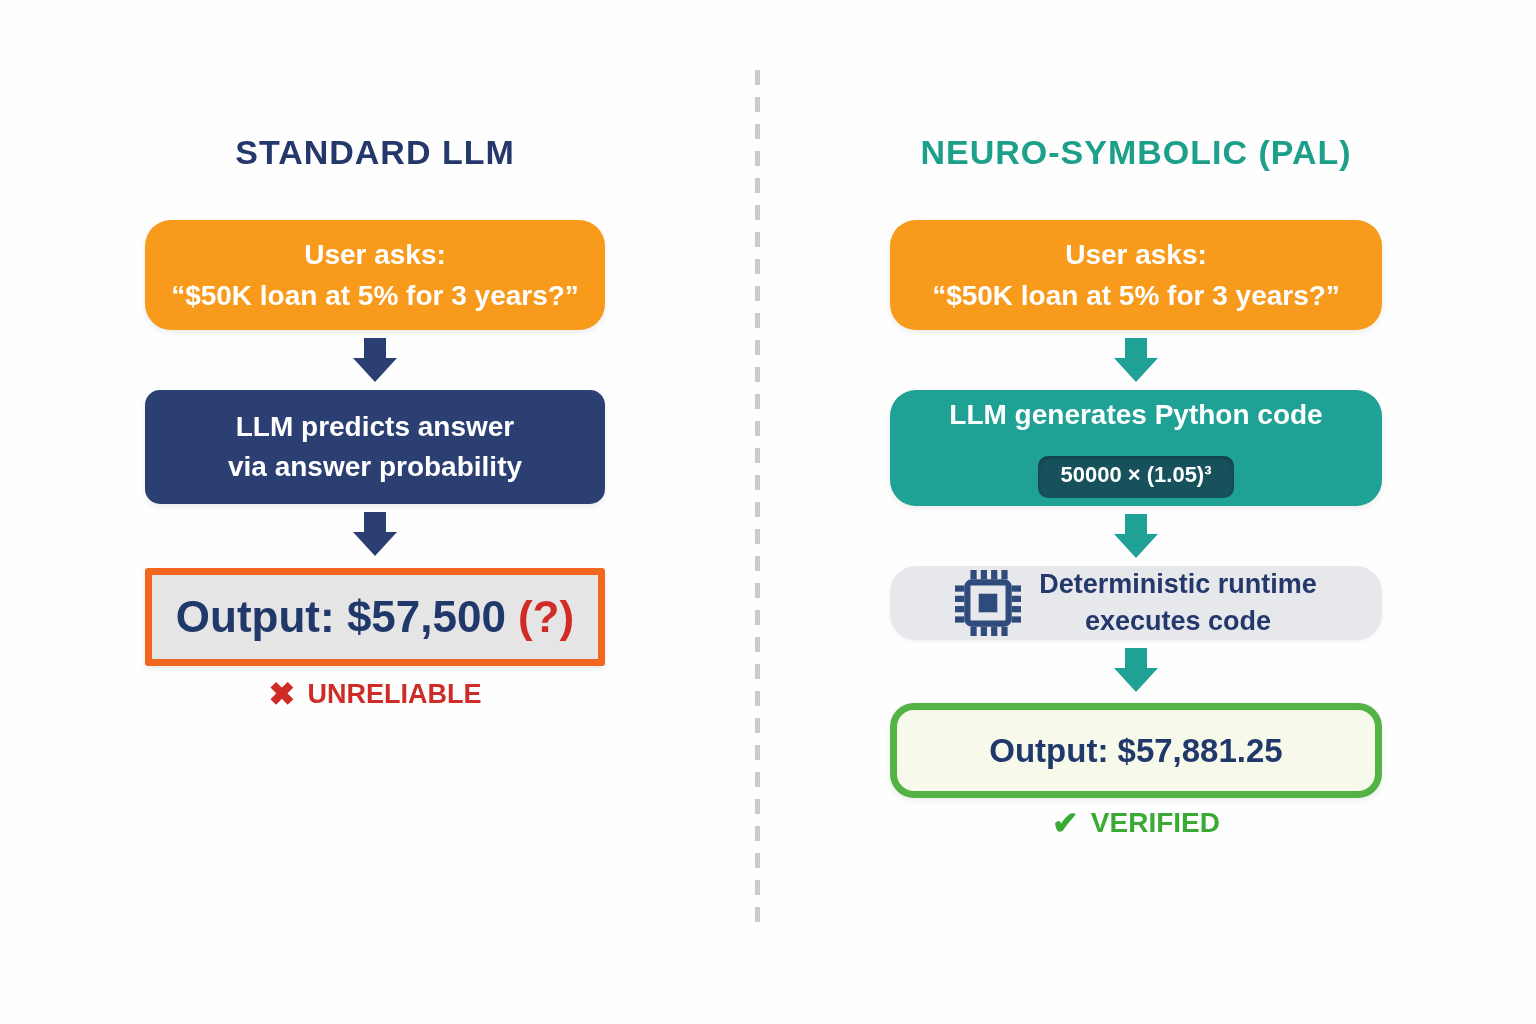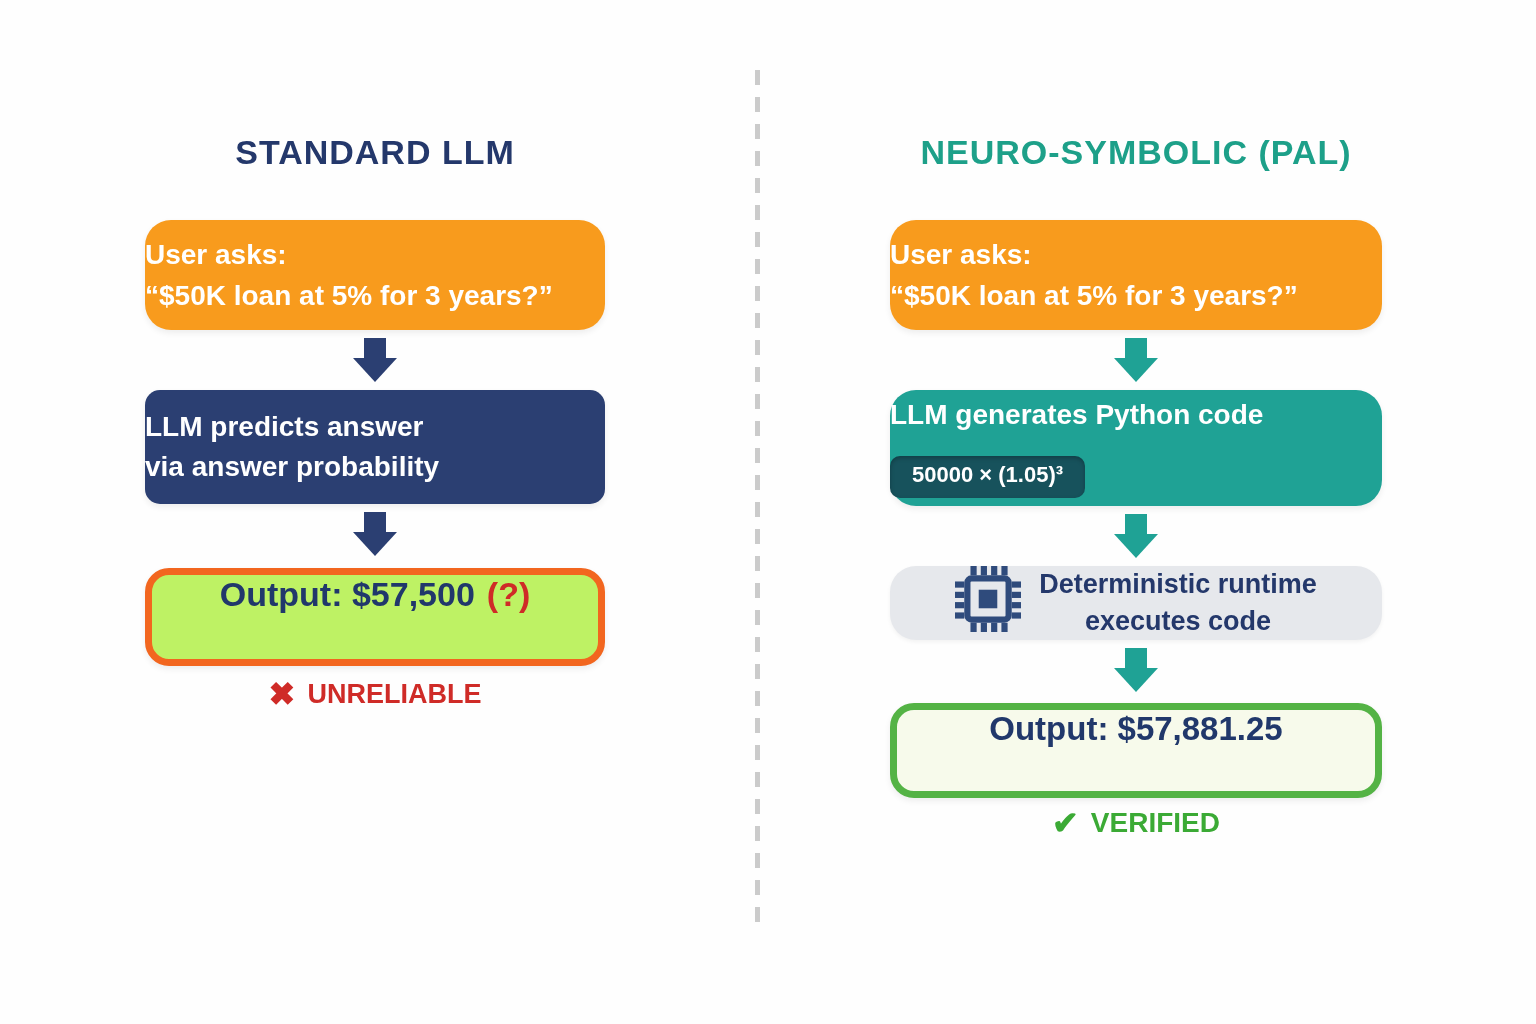--- a/index.html
+++ b/index.html
@@ -43,21 +43,21 @@
   .col-title.navy-text { color: #24386b; }
   .col-title.teal-text { color: #1da089; }
 
   .box {
     width: 100%;
     box-sizing: border-box;
     border-radius: 26px;
     display: flex;
     flex-direction: column;
     justify-content: center;
-    align-items: flex-start;
+    align-items: center;
     text-align: center;
     box-shadow: 0 3px 6px rgba(0,0,0,0.07);
   }
   .box .line { white-space: nowrap; }
 
   .box.user {
     margin-top: 48px;
     height: 110px;
     background: #f89b1d;
     color: #ffffff;
@@ -99,25 +99,25 @@
     color: #24386b;
     font-size: 27px;
     line-height: 37px;
     flex-direction: row;
     gap: 18px;
     box-shadow: 0 2px 4px rgba(0,0,0,0.05);
   }
   .box.output-orange {
     margin-top: 12px;
     height: 98px;
-    background: #bef264;
+    background: #e5e5e5;
     border: 7px solid #f2661f;
-    border-radius: 24px;
+    border-radius: 3px;
     color: #21386b;
-    font-size: 34px;
+    font-size: 44px;
     flex-direction: row;
     gap: 12px;
   }
   .box.output-green {
     margin-top: 11px;
     height: 95px;
     background: #f7faeb;
     border: 7px solid #54b345;
     border-radius: 24px;
     color: #21386b;

